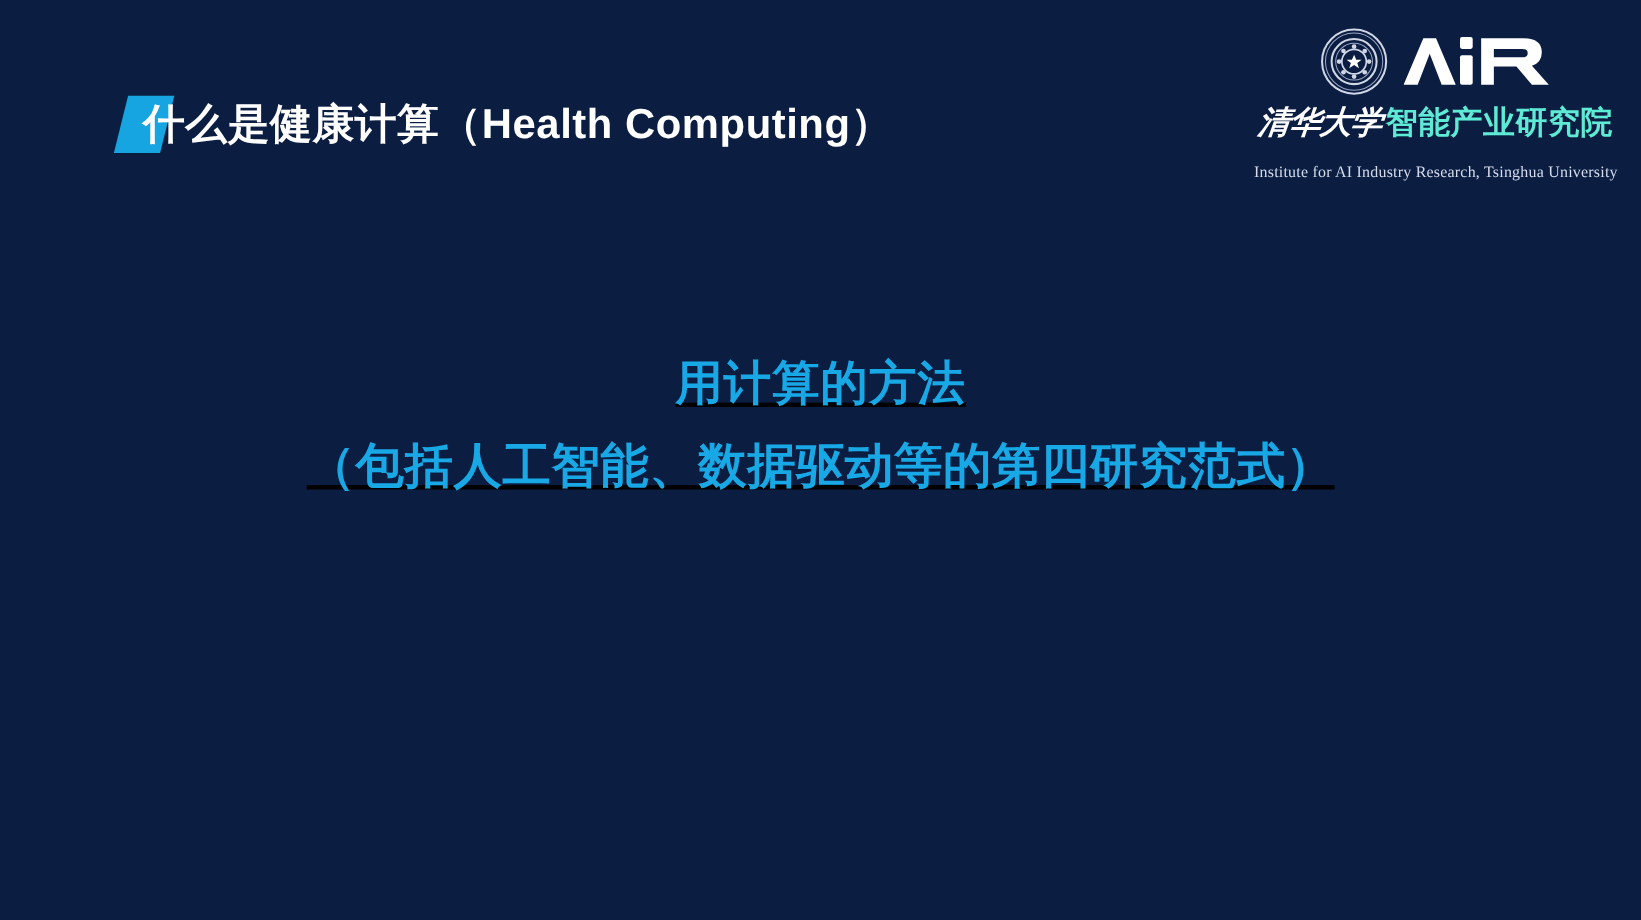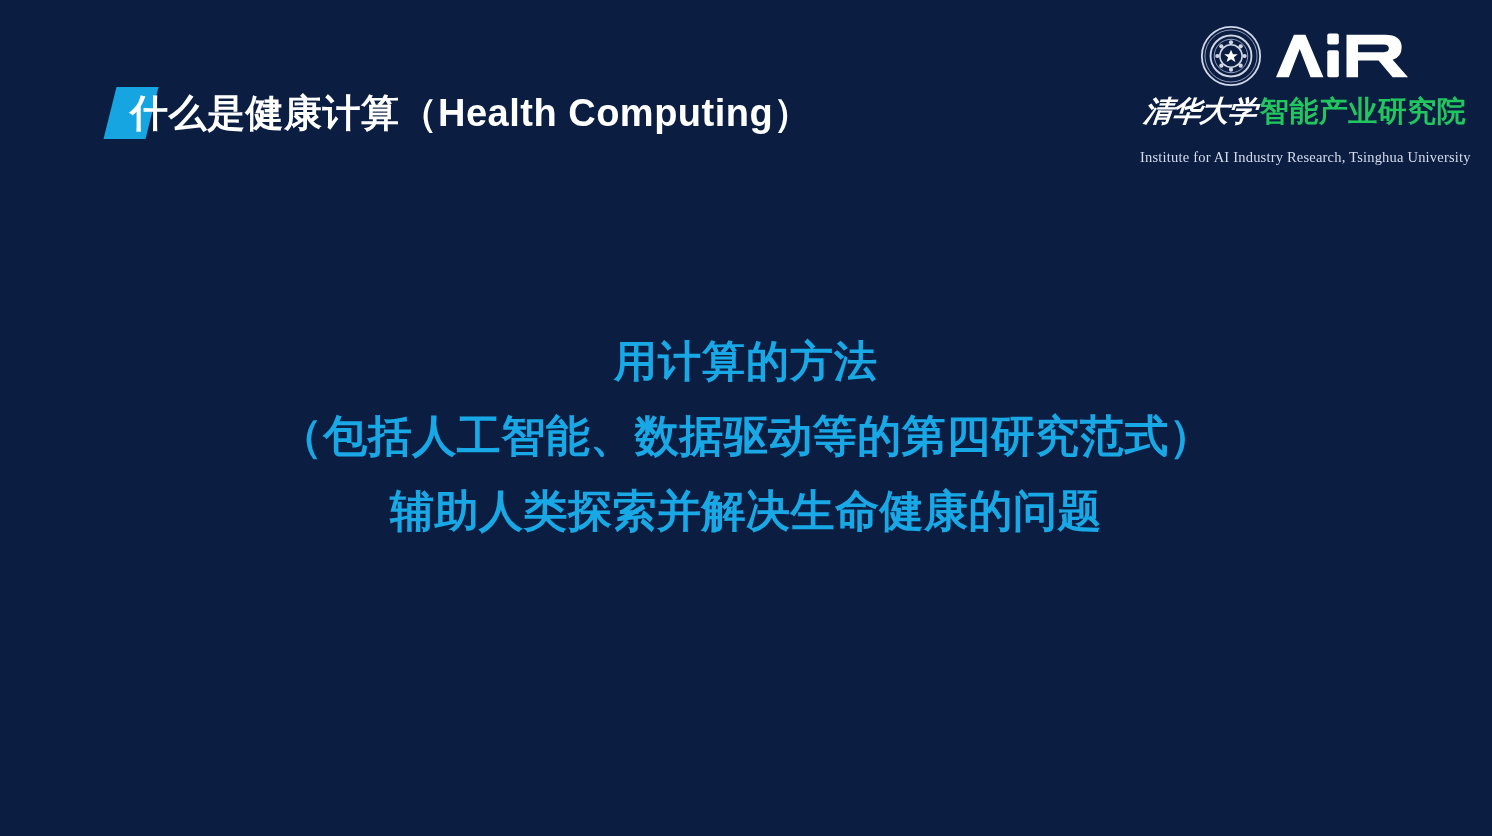--- a/index.html
+++ b/index.html
@@ -89,43 +89,44 @@
     color: #ffffff;
     font-family: "DejaVu Serif", "Liberation Serif", serif;
     font-size: 29px;
     font-style: italic;
     font-weight: bold;
     letter-spacing: -1px;
     transform: skewX(-6deg);
   }
 
   .logo-cn-name {
-    color: #22c55e;
+    color: #5eead4;
     font-size: 29px;
     font-weight: bold;
     letter-spacing: 0.5px;
     margin-left: 4px;
   }
 
   .logo-en {
     margin-top: 17px;
     color: #d5dced;
     font-family: "Liberation Serif", "DejaVu Serif", serif;
     font-size: 14.5px;
     letter-spacing: 0.2px;
     white-space: nowrap;
   }
 
   
   .body-block {
     position: absolute;
     left: 0;
     right: 0;
-    top: 340px;
+    top: 328px;
     text-align: center;
+    text-decoration: underline;
   }
 
   .body-line {
     color: #19a8e6;
     font-size: 43px;
     font-weight: bold;
     letter-spacing: 1px;
     line-height: 1;
     white-space: nowrap;
   }
@@ -191,16 +192,15 @@
       <span class="logo-cn-name">智能产业研究院</span>
     </div>
 
     <div class="logo-en">Institute for AI Industry Research,  Tsinghua University</div>
 
   </div>
 
   <div class="body-block">
     <div class="body-line">用计算的方法</div>
     <div class="body-line wide">（包括人工智能、数据驱动等的第四研究范式）</div>
-    <div class="body-line wide">辅助人类探索并解决生命健康的问题</div>
   </div>
 
 </div>
 
 </body></html>

